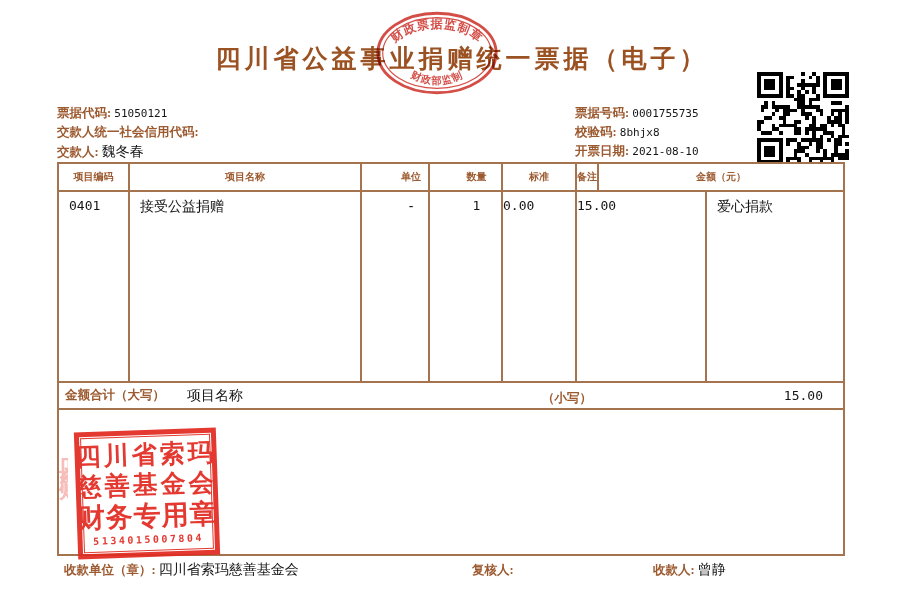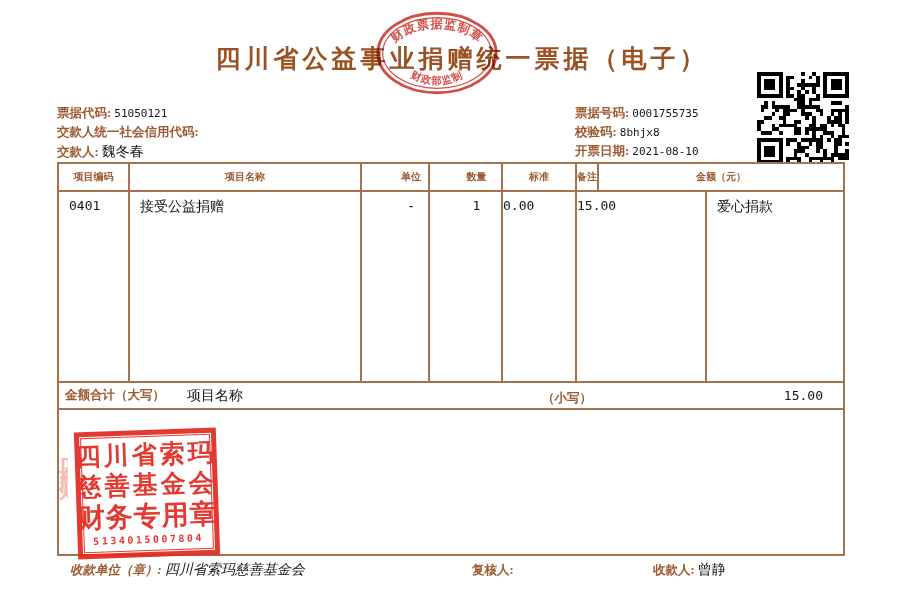--- a/index.html
+++ b/index.html
@@ -72,21 +72,21 @@
   .seal-num{font-size:10px;font-weight:bold;letter-spacing:2.5px;
     font-family:"DejaVu Sans Mono",monospace;line-height:1;}
   .seal-ghost{position:absolute;left:55px;top:438px;width:13px;height:104px;overflow:hidden;
     color:var(--red);opacity:.3;font-size:25px;font-weight:bold;z-index:4;
     writing-mode:vertical-lr;text-orientation:upright;letter-spacing:8px;
     font-family:"Liberation Serif",serif;}
 
   
   .footer{position:absolute;left:0;top:561px;width:900px;height:22px;font-size:12.5px;z-index:2;}
   .f-group{position:absolute;white-space:nowrap;}
-  .f1{left:70px;font-style:italic;} .f2{left:472px;} .f3{left:653px;}
+  .f1{left:64px;} .f2{left:472px;} .f3{left:653px;}
 </style>
 </head>
 <body>
 
 <div class="page">
 
   <div class="title">四川省公益事业捐赠统一票据（电子）</div>
 
   <svg class="oval-stamp" viewBox="0 0 130 88" xmlns="http://www.w3.org/2000/svg">
     <ellipse cx="65" cy="44" rx="61" ry="41" fill="none" stroke="#cf3a33" stroke-width="3"></ellipse>

